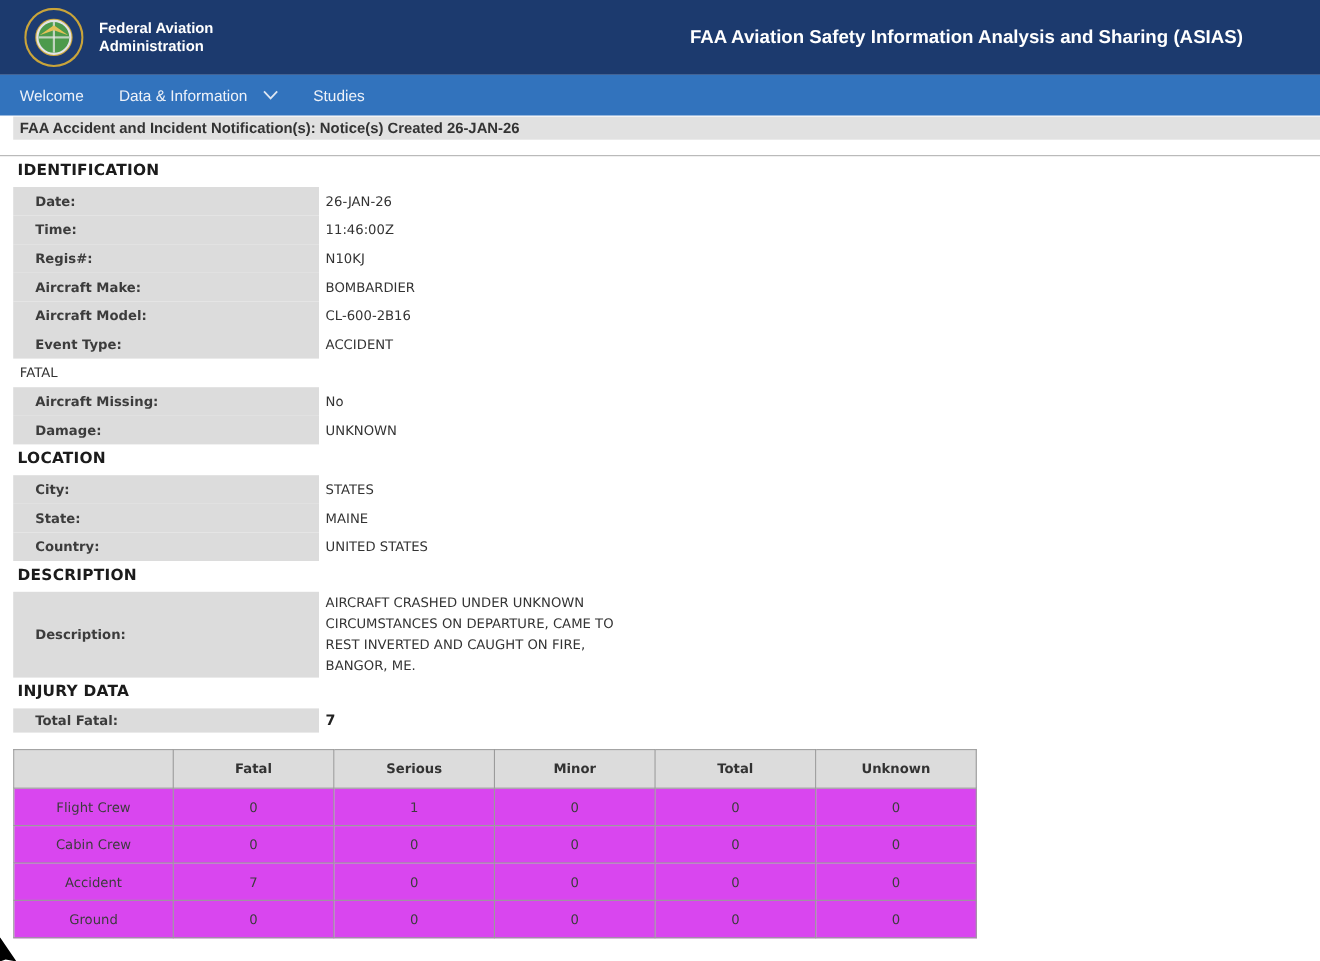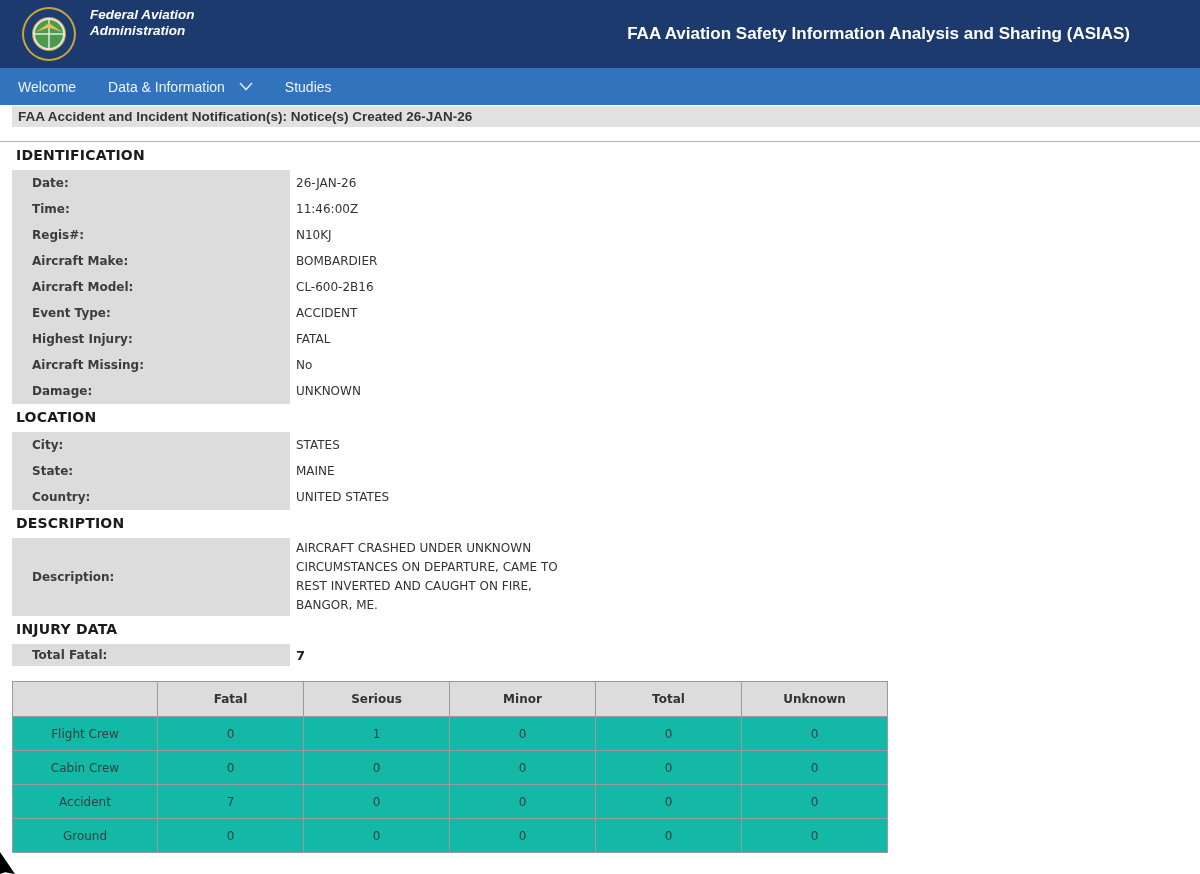--- a/index.html
+++ b/index.html
@@ -2,21 +2,21 @@
 <html><head>
 <meta charset="utf-8">
 <style>
   * { margin:0; padding:0; box-sizing:border-box; }
   html,body { width:1200px; height:874px; background:#ffffff; overflow:hidden;
               font-family:"DejaVu Sans", sans-serif; position:relative; }
 
   
   .app-header { height:68px; background:#1c3a6e; display:flex; align-items:center;
                 padding:0 20px; }
-  .logo-group { display:flex; align-items:flex-start; cursor:pointer;font-style:italic; }
+  .logo-group { display:flex; align-items:center; cursor:pointer; }
   .seal { width:54px; height:54px; border-radius:50%; background:#1d3c72;
           box-shadow: inset 0 0 0 2px #c9a festival43a; position:relative;
           display:flex; align-items:center; justify-content:center;
           box-shadow: inset 0 0 0 2px #c9a43a; margin-left:2px; flex:0 0 auto; }
   .seal .globe { width:32px; height:32px; border-radius:50%;
                  background:#4c9a4b; border:2px solid #e3e3e3;
                  box-shadow: 0 0 0 1px #c9a43a; position:relative; overflow:hidden; }
   .seal .globe:before { content:""; position:absolute; left:0; right:0; top:13px;
                  height:2px; background:rgba(230,230,230,.75); }
   .seal .globe:after { content:""; position:absolute; top:0; bottom:0; left:13px;
@@ -57,21 +57,21 @@
                         align-items:center; display:flex; }
   .kv-row.total-row { height:22px; }
   .total-row .kv-value { font-weight:bold; font-size:13px; color:#222222; }
 
   
   table.injury { border-collapse:collapse; margin:15px 0 0 12px; width:876px;
                  font-size:12px; color:#3c3c3c; border:1px solid #7a7a7a; }
   table.injury th, table.injury td { border:1px solid #9b9b9b; text-align:center;
                  vertical-align:middle; font-weight:normal; }
   table.injury th { background:#dcdcdc; height:35px; font-weight:bold; color:#333333; }
-  table.injury td { height:34px; background:#14b8a6;margin-top:20px; }
+  table.injury td { height:34px; background:#d946ef;margin-top:20px; }
   table.injury .col-cat { width:145px; }
   table.injury .col-num { width:146px; }
 
   
   .cursor { position:absolute; left:0; bottom:0; width:15px; height:22px; background:#000000;
             clip-path:polygon(0 0, 100% 100%, 34% 92%, 0 100%); z-index:10; }
 </style>
 </head>
 <body>
 
@@ -131,21 +131,20 @@
     </div>
     <div class="kv-row">
       <div class="kv-label">Aircraft Model:</div>
       <div class="kv-value">CL-600-2B16</div>
     </div>
     <div class="kv-row">
       <div class="kv-label">Event Type:</div>
       <div class="kv-value">ACCIDENT</div>
     </div>
     <div class="kv-row">
-      <div class="kv-label">Highest Injury:</div>
       <div class="kv-value">FATAL</div>
     </div>
     <div class="kv-row">
       <div class="kv-label">Aircraft Missing:</div>
       <div class="kv-value">No</div>
     </div>
     <div class="kv-row">
       <div class="kv-label">Damage:</div>
       <div class="kv-value">UNKNOWN</div>
     </div>

